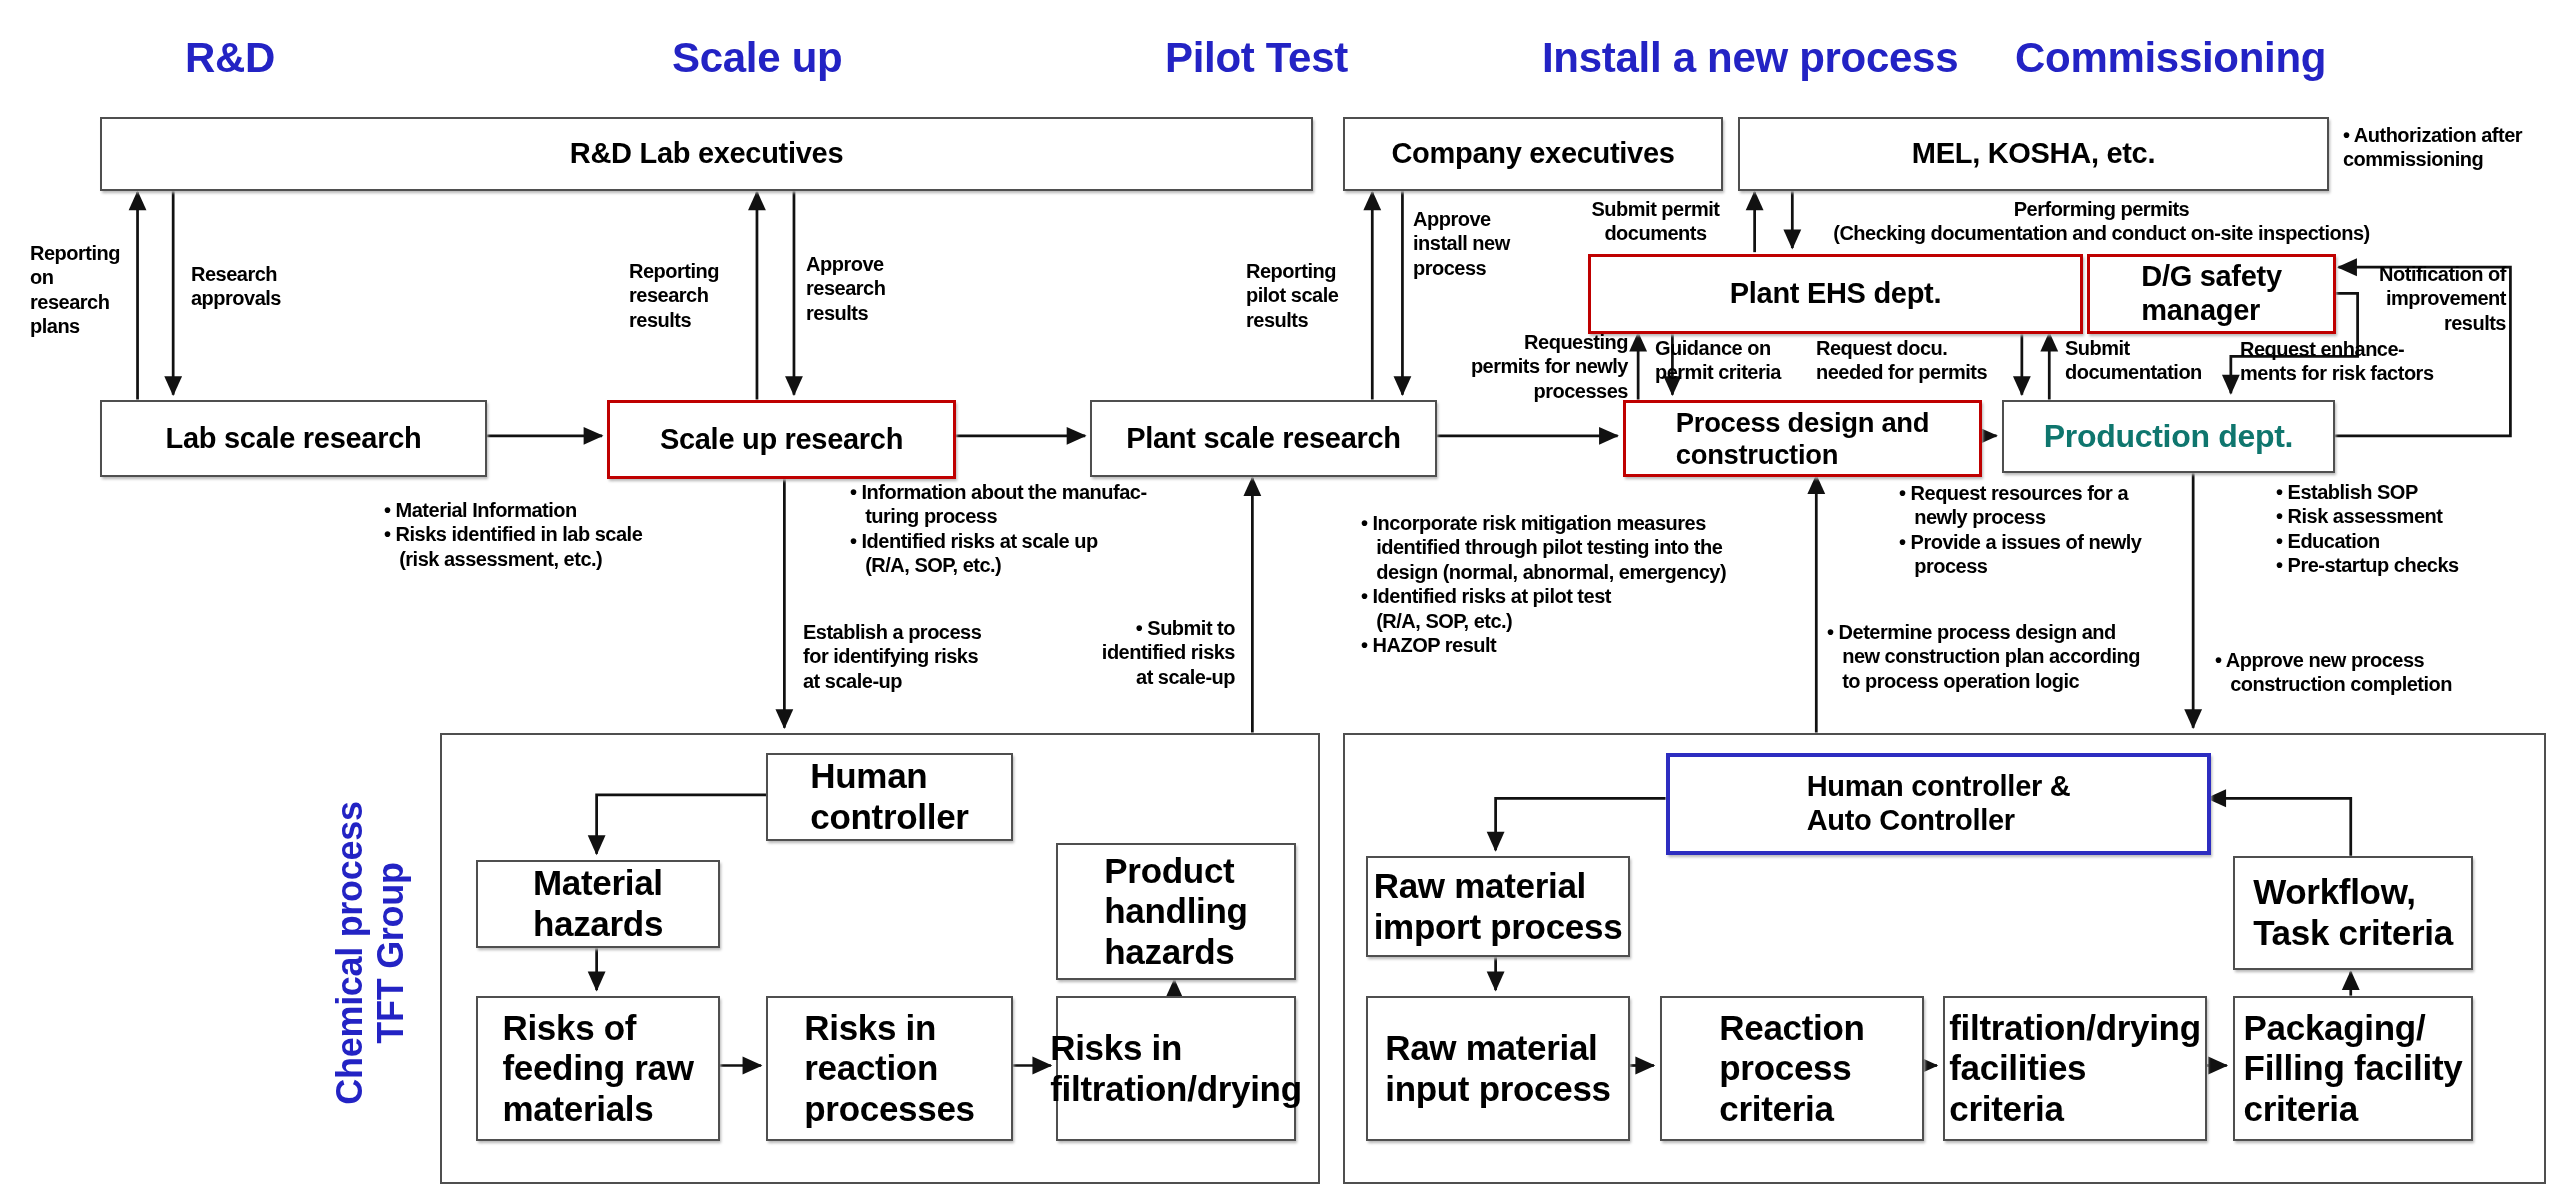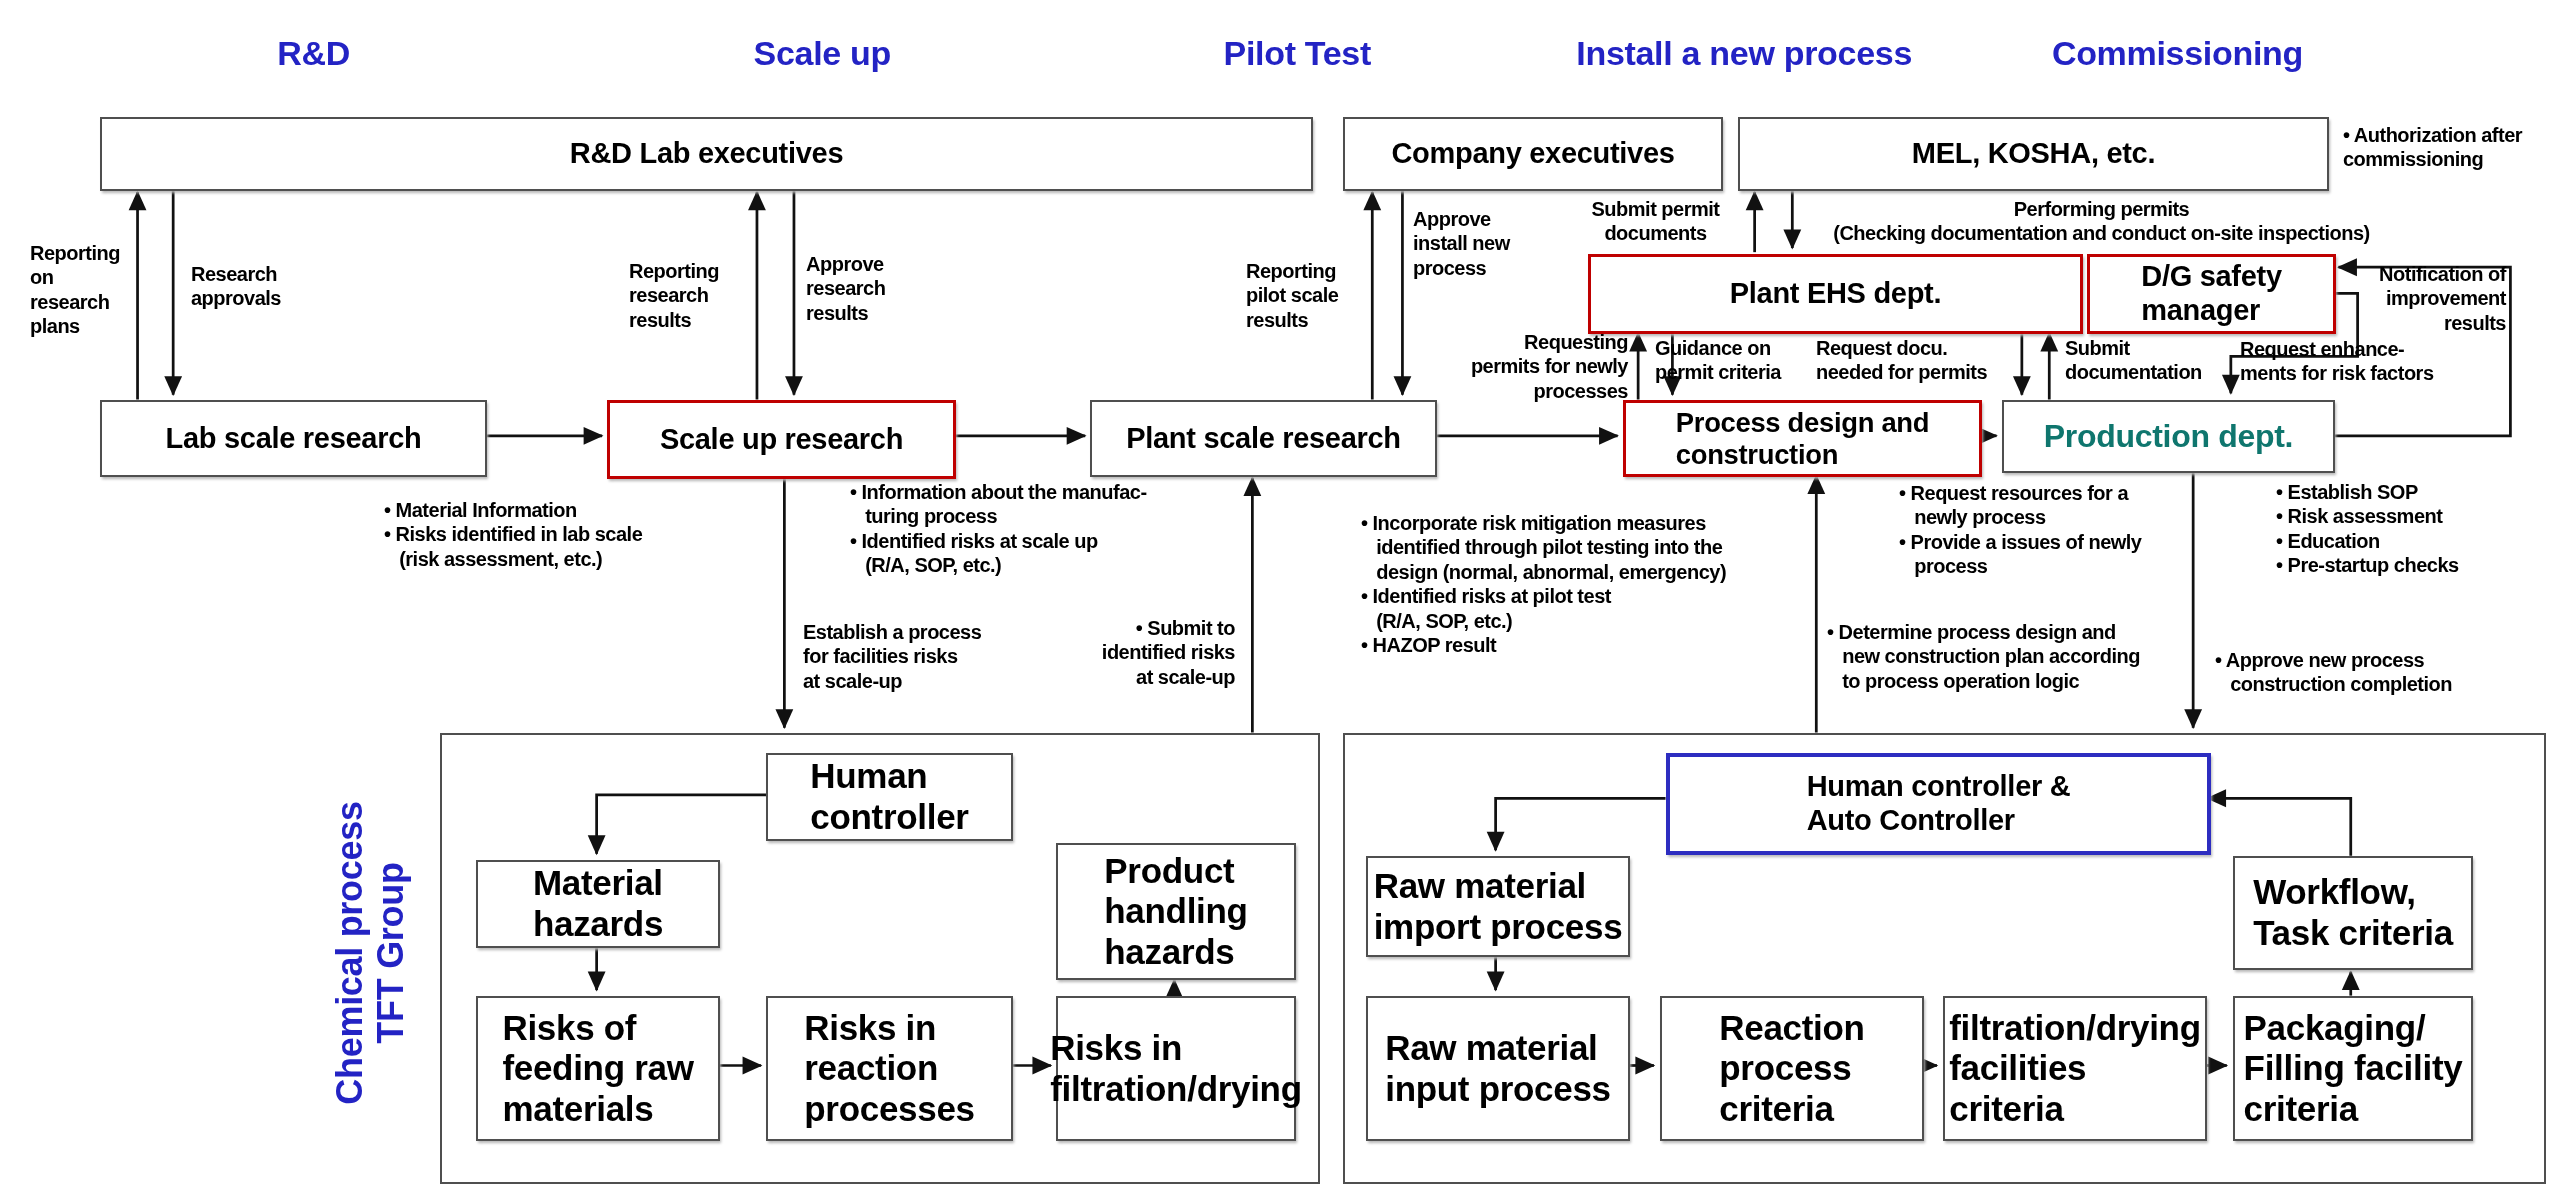--- a/index.html
+++ b/index.html
@@ -1,18 +1,18 @@
 <!DOCTYPE html>
 <html style="font-size:11px"><head>
 <meta charset="utf-8">
 <style>
   html,body{margin:0;padding:0;background:#ffffff;}
   #stage{position:relative;width:2576px;height:1195px;background:#fff;overflow:hidden;
          font-family:"Liberation Sans","DejaVu Sans",sans-serif;color:#000;}
-  .ph{position:absolute;color:#2323c4;font-weight:bold;font-size:34px;text-align:right;white-space:pre;letter-spacing:-0.3px;}
+  .ph{position:absolute;color:#2323c4;font-weight:bold;font-size:42px;text-align:left;white-space:pre;letter-spacing:-0.3px;}
   .bx{position:absolute;display:flex;align-items:center;justify-content:center;
       background:#fff;border:2.7px solid #4f4f4f;box-shadow:2.1px 2.7px 2.7px #b5b5b5;
       font-weight:bold;font-size:29px;line-height:1.16;white-space:pre;letter-spacing:-0.3px;}
   .bx.red{border:3.4px solid #bf0000;}
   .bx.blue{border:4.1px solid #2d2dc0;}
   .bx.small{font-size:35px;}
   .redtext{color:#0f766e;font-size:32px;}
   .grp{position:absolute;background:#fff;border:2.7px solid #4f4f4f;}
   .lb{position:absolute;font-weight:bold;font-size:20px;line-height:1.22;white-space:pre;letter-spacing:-0.5px;}
   .lb.right{text-align:right;}
@@ -144,21 +144,21 @@
 commissioning</div>
 
   <div class="lb" style="left:384px;top:498px;width:356px;">• Material Information
 • Risks identified in lab scale
    (risk assessment, etc.)</div>
   <div class="lb" style="left:850px;top:480px;width:370px;">• Information about the manufac-
    turing process
 • Identified risks at scale up
    (R/A, SOP, etc.)</div>
   <div class="lb" style="left:803px;top:620px;width:233px;">Establish a process
-for facilities risks
+for identifying risks
 at scale-up</div>
   <div class="lb right" style="left:1049px;top:616px;width:186px;">• Submit to
 identified risks
 at scale-up</div>
   <div class="lb" style="left:1361px;top:511px;width:439px;">• Incorporate risk mitigation measures
    identified through pilot testing into the
    design (normal, abnormal, emergency)
 • Identified risks at pilot test
    (R/A, SOP, etc.)
 • HAZOP result</div>

